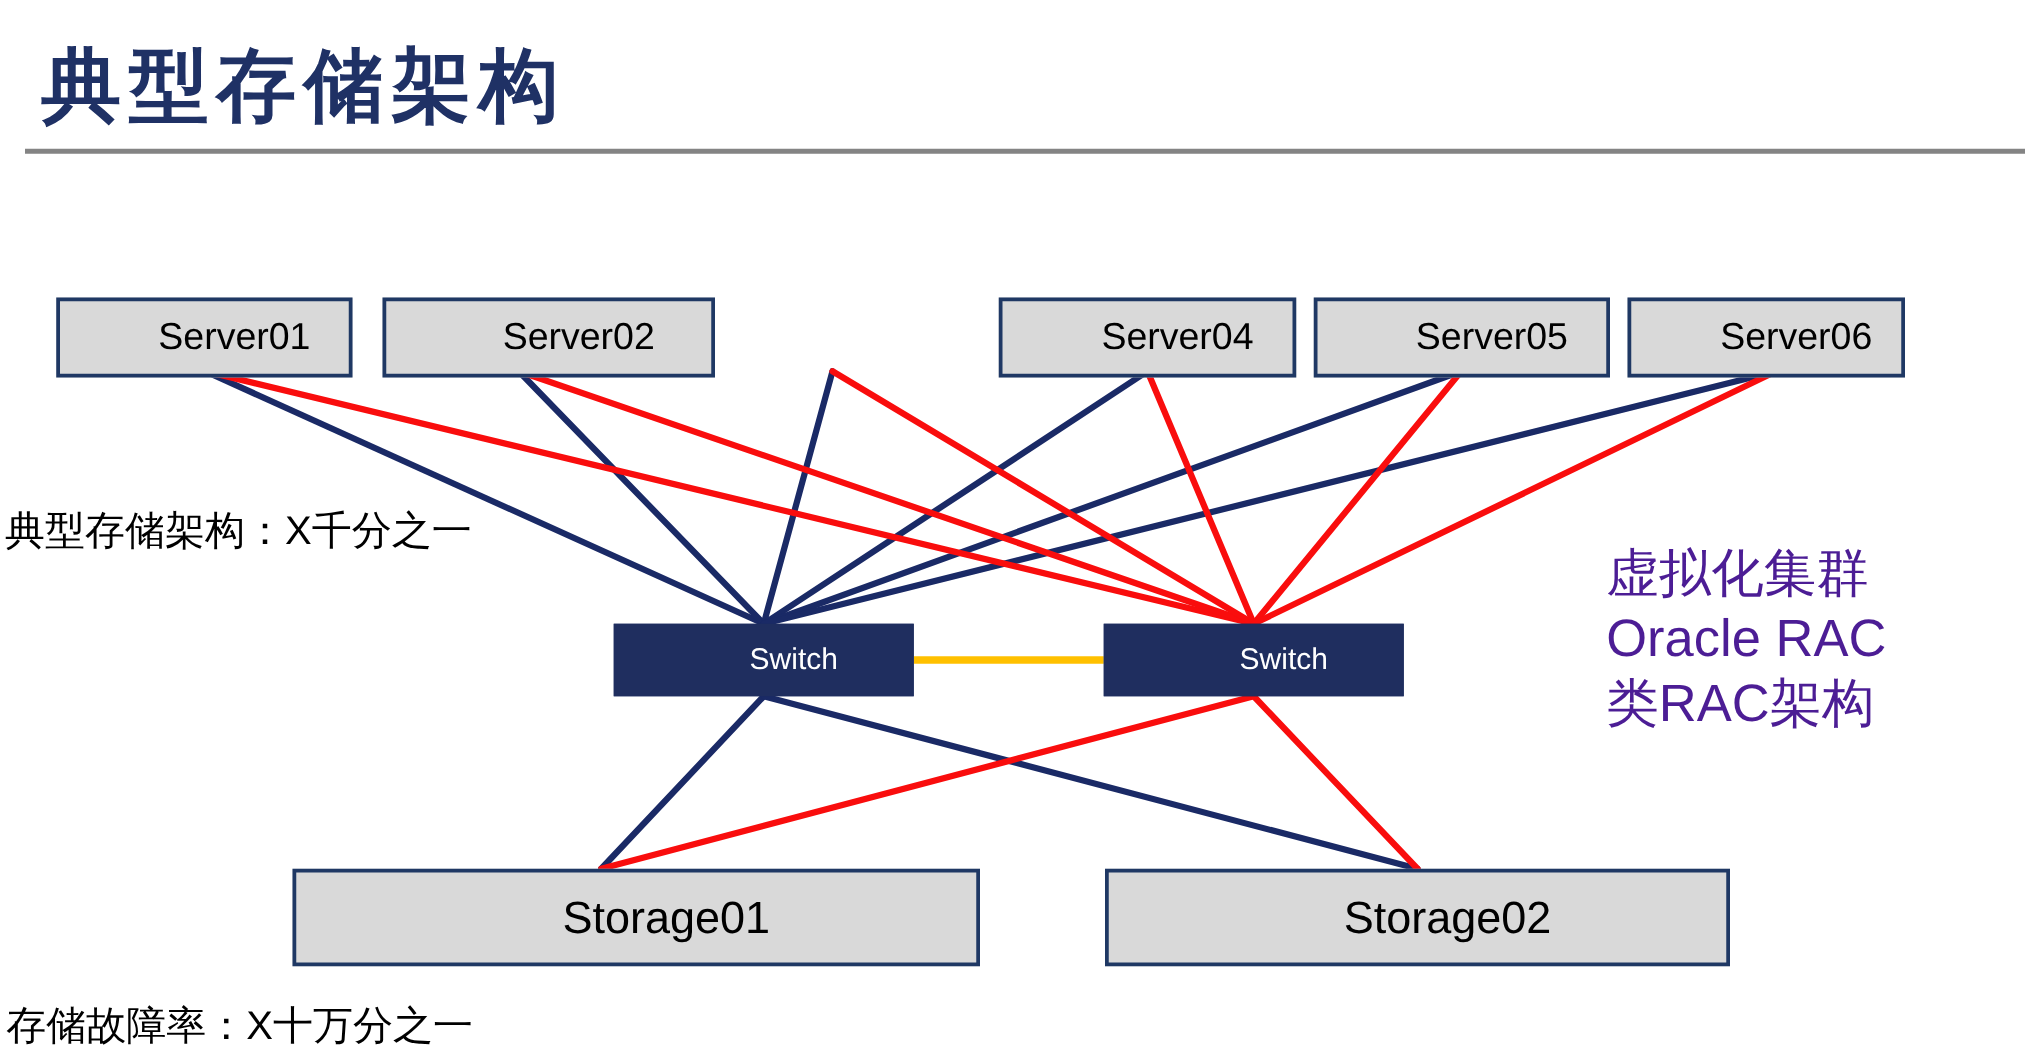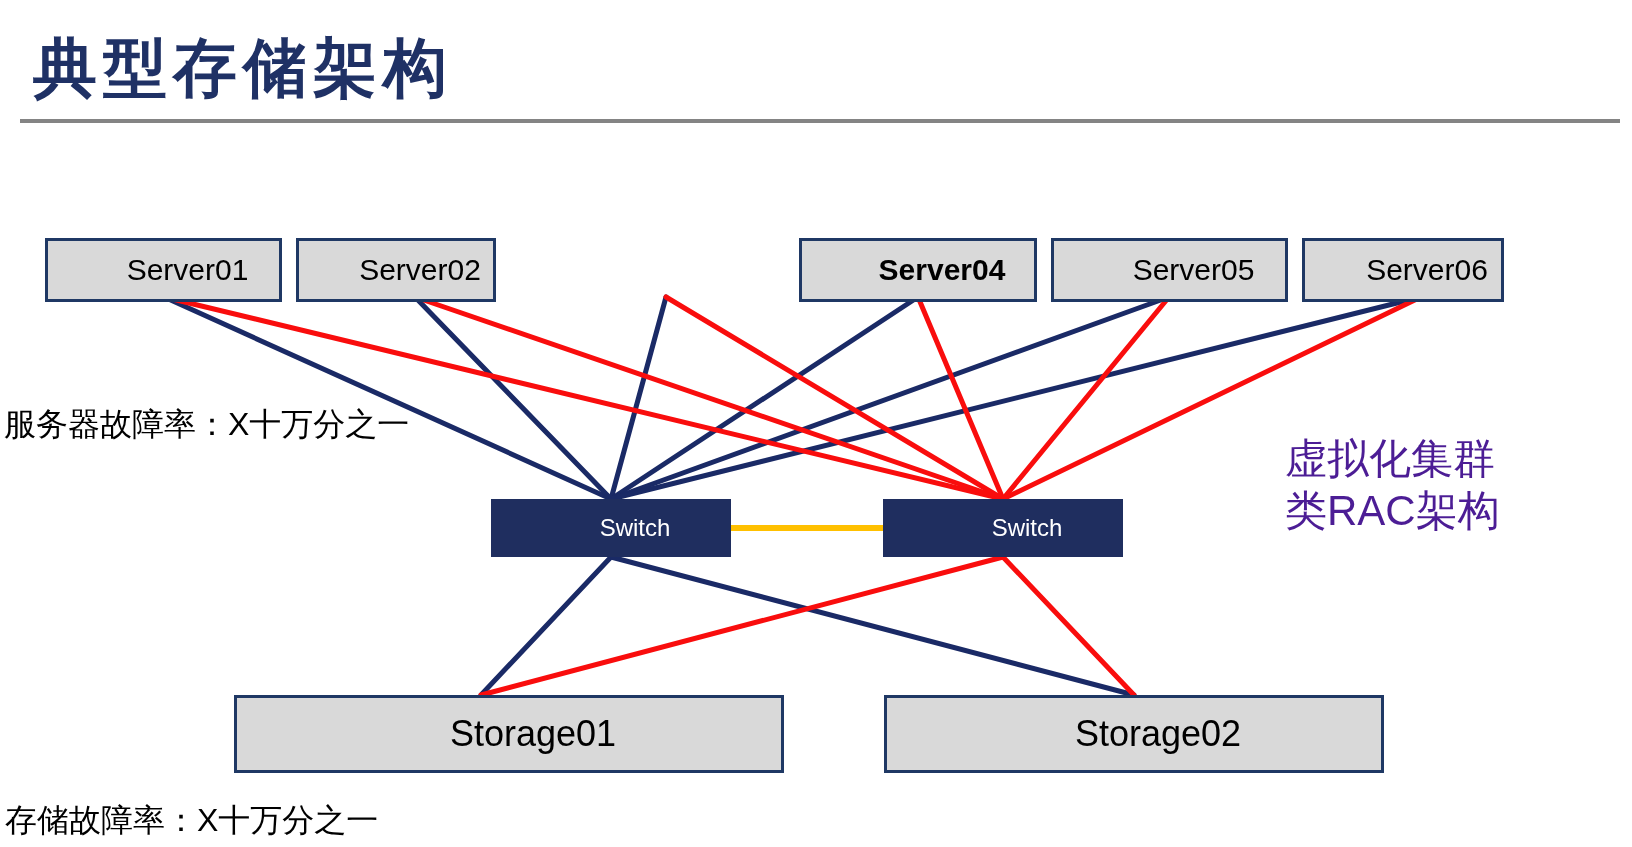--- a/index.html
+++ b/index.html
@@ -122,32 +122,33 @@
     <line class="edge-red" x1="1169" y1="272" x2="1003" y2="474"></line>
     <line class="edge-red" x1="1421" y1="272" x2="1003" y2="474"></line>
 
     <line class="edge-red" x1="1003" y1="532" x2="481" y2="670"></line>
     <line class="edge-red" x1="1003" y1="532" x2="1134" y2="670"></line>
 
     <line class="edge-gold" x1="731" y1="503" x2="883" y2="503"></line>
   </svg>
 
   <div class="node server" style="left:45px;  width:237px;">Server01</div>
-  <div class="node server" style="left:296px; width:200px;">Server02</div>
-  <div class="node server" style="left:799px; width:238px;font-weight:bold;">Server04</div>
+  <div class="node server" style="left:306px; width:266px;">Server02</div>
+  <div class="node server" style="left:799px; width:238px;">Server04</div>
   <div class="node server" style="left:1051px;width:237px;">Server05</div>
-  <div class="node server" style="left:1302px;width:202px;">Server06</div>
+  <div class="node server" style="left:1302px;width:222px;">Server06</div>
 
   <div class="node switch" style="left:491px;">Switch</div>
   <div class="node switch" style="left:883px;">Switch</div>
 
   <div class="node storage" style="left:234px; width:550px;">Storage01</div>
   <div class="node storage" style="left:884px; width:500px;">Storage02</div>
 
-  <div class="note note-server-failure">服务器故障率：X十万分之一</div>
+  <div class="note note-server-failure">典型存储架构：X千分之一</div>
   <div class="note note-storage-failure">存储故障率：X十万分之一</div>
 
   <div class="annotation">
     <div>虚拟化集群</div>
+    <div>Oracle RAC</div>
     <div>类RAC架构</div>
   </div>
 
 </div>
 
 </body></html>

